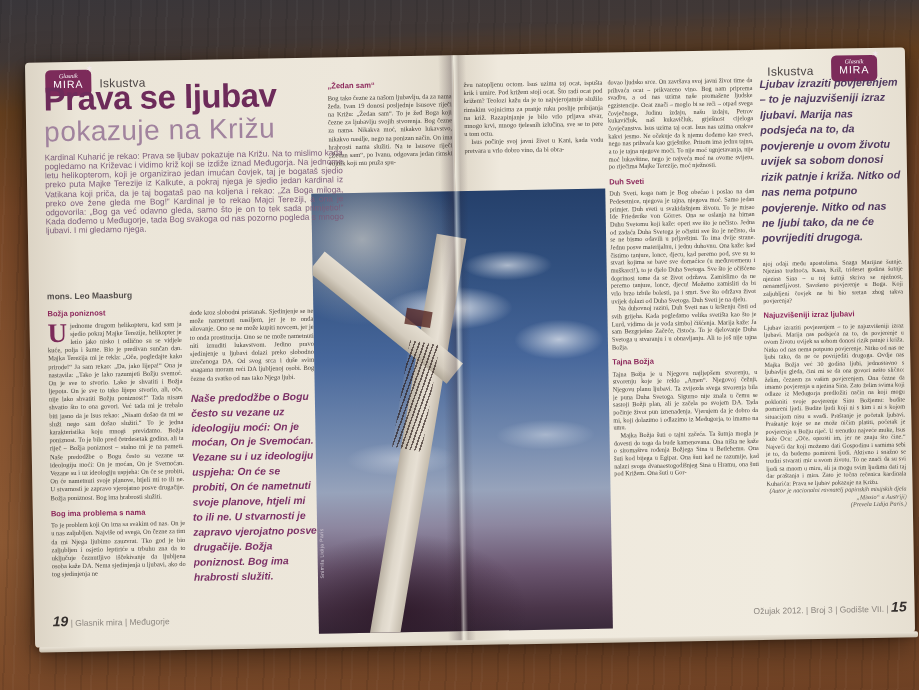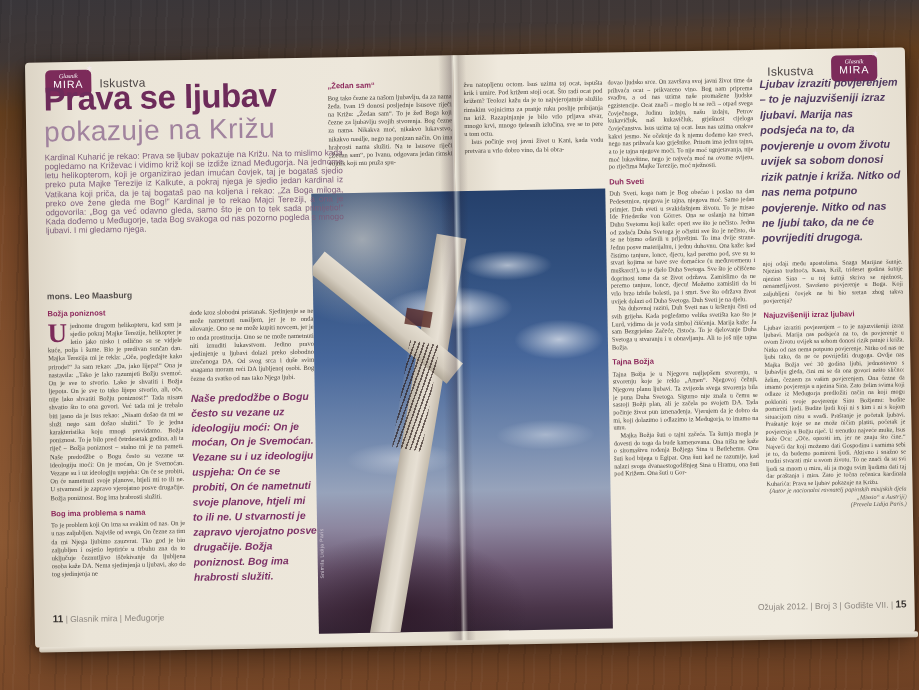--- a/index.html
+++ b/index.html
@@ -95,21 +95,21 @@
   .cross-sign{position:absolute;left:92px;top:118px;width:26px;height:16px;
     transform:rotate(10.5deg);background:rgba(80,30,25,.75);}
   .photo-credit{position:absolute;left:1px;top:290px;height:95px;
     writing-mode:vertical-rl;transform:rotate(180deg);
     font-size:5px;color:#cfc8d2;letter-spacing:.4px;font-family:"Liberation Sans",sans-serif;}
 
   
   .gutter{position:absolute;left:413px;top:0;width:28px;height:585px;z-index:4;
     background:linear-gradient(90deg,rgba(0,0,0,0) 0%,rgba(40,25,35,.18) 30%,rgba(50,35,45,.30) 46%,rgba(255,255,245,.50) 56%,rgba(40,30,40,.16) 72%,rgba(0,0,0,0) 100%);}
   .footer{position:absolute;top:551px;font-size:8.5px;color:#8d8780;z-index:5;}
-  .footer .pnum{font-weight:bold;color:#35302e;font-size:10px;}
+  .footer .pnum{font-weight:bold;color:#35302e;font-size:14px;font-style:italic;}
   .footer-left{left:18px;}
   .footer-right{left:560px;width:312px;text-align:right;}
 </style>
 </head>
 <body>
 
 <div class="wood-grain"></div>
 
 <div class="magazine">
   <div class="page page-left"></div>
@@ -185,18 +185,18 @@
 
     <div class="col rcol3">
       <div class="lead">Ljubav izraziti povjerenjem – to je najuzvišeniji izraz ljubavi. Marija nas podsjeća na to, da povjerenje u ovom životu uvijek sa sobom donosi rizik patnje i križa. Nitko od nas nema potpuno povjerenje. Nitko od nas ne ljubi tako, da ne će povrijediti drugoga.</div>
       <p>njoj odaji među apostolima. Snaga Marijine šutnje. Njezina trudnoća, Kana, Križ, trideset godina šutnje njezina Sina – u toj šutnji skriva se nježnost, nenametljivost. Savršeno povjerenje u Boga. Koji zaljubljeni čovjek ne bi bio sretan zbog takva povjerenja?</p>
       <h4 class="gap">Najuzvišeniji izraz ljubavi</h4>
       <p>Ljubav izraziti povjerenjem – to je najuzvišeniji izraz ljubavi. Marija nas podsjeća na to, da povjerenje u ovom životu uvijek sa sobom donosi rizik patnje i križa. Nitko od nas nema potpuno povjerenje. Nitko od nas ne ljubi tako, da ne će povrijediti drugoga. Ovdje nas Majka Božja već 30 godina ljubi, jednostavno s ljubavlju gleda, čini mi se da ona govori nešto slično: želim, čeznem za vašim povjerenjem. Ona čezne da imamo povjerenja u njezina Sina. Zato želim svima koji odlaze iz Međugorja predložiti način na koji mogu pokloniti svoje povjerenje Sinu Božjemu: budite pomireni ljudi. Budite ljudi koji ni s kim i ni s kojom situacijom nisu u svađi. Praštanje je početak ljubavi. Praštanje koje se ne može ničim platiti, početak je povjerenja u Božju riječ. U trenutku najveće muke, Isus kaže Ocu: „Oče, oprosti im, jer ne znaju što čine.“ Najveći dar koji možemo dati Gospodinu i samima sebi je to, da budemo pomireni ljudi. Aktivno i snažno se truditi stvarati mir u svom životu. To ne znači da su svi ljudi sa mnom u miru, ali ja mogu svim ljudima dati taj dar praštanja i mira. Zato je točna rečenica kardinala Kuharića: Prava se ljubav pokazuje na Križu.</p>
       <p class="credits">(Autor je nacionalni ravnatelj papinskih misijskih djela „Missio“ u Austriji)</p>
       <p class="credits">(Prevela Lidija Paris.)</p>
     </div>
 
-    <div class="footer footer-left"><span class="pnum">11</span><span> | Glasnik mira | Međugorje</span></div>
+    <div class="footer footer-left"><span class="pnum">19</span><span> | Glasnik mira | Međugorje</span></div>
     <div class="footer footer-right"><span>Ožujak 2012. | Broj 3 | Godište VII. | </span><span class="pnum">15</span></div>
   </div>
 
   <div class="gutter"></div>
 </div>
 
 </body></html>

